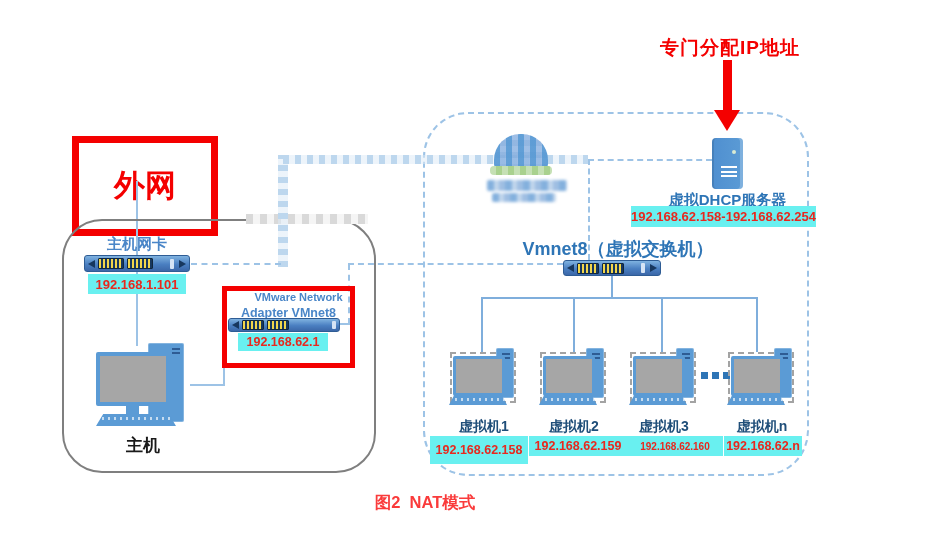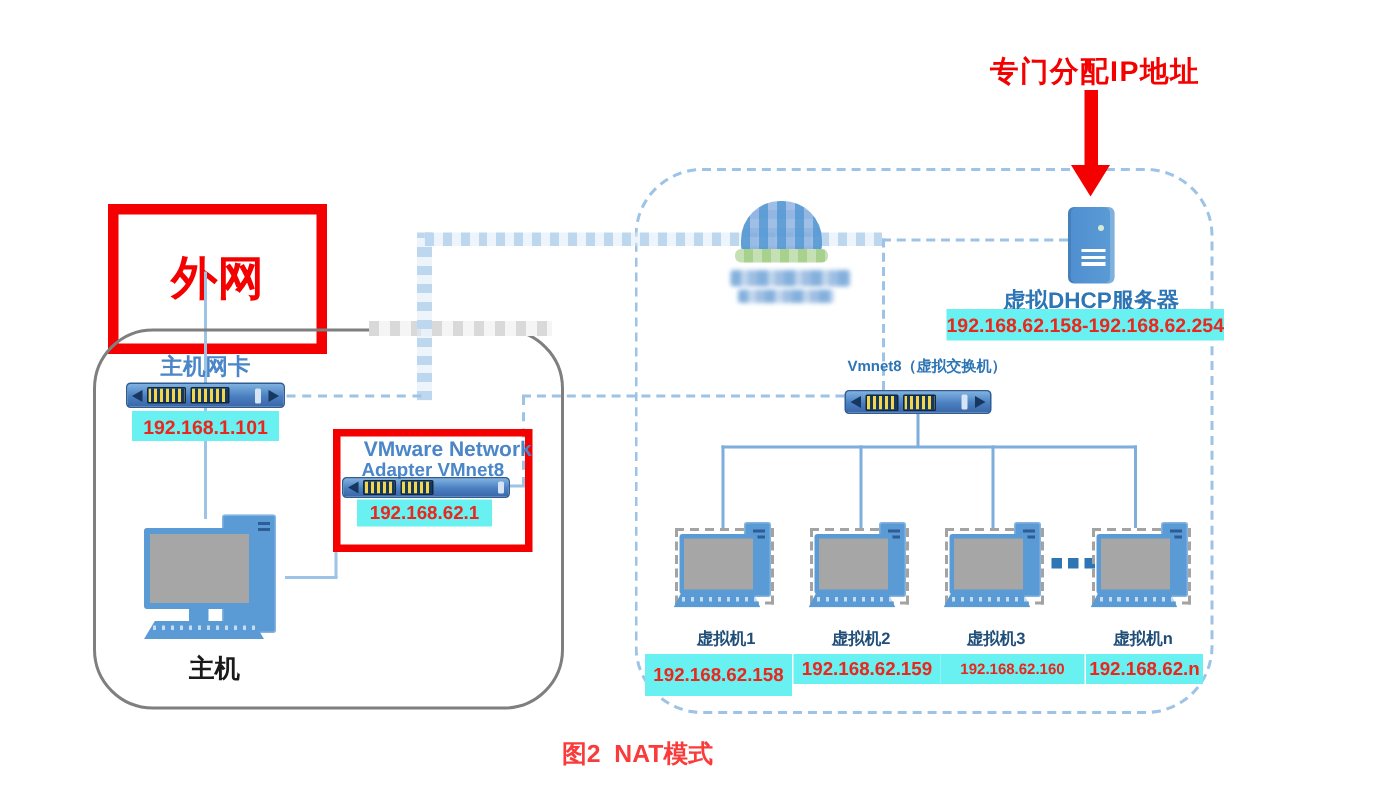--- a/index.html
+++ b/index.html
@@ -52,21 +52,21 @@
   .mosaic-gray{background:repeating-linear-gradient(90deg,#d9d9d9 0 7px,#f5f5f5 7px 14px);}
   .cloud-mound{background:
       repeating-linear-gradient(90deg,rgba(91,155,213,.95) 0 6px,rgba(143,180,226,.8) 6px 12px),
       repeating-linear-gradient(0deg,rgba(46,117,182,.45) 0 6px,rgba(190,215,240,.55) 6px 12px);
       border-radius:26px 26px 6px 6px;}
   .cloud-base{background:repeating-linear-gradient(90deg,#c5e0b4 0 6px,#a9d18e 6px 12px);border-radius:4px;}
   .blur-bar{background:repeating-linear-gradient(90deg,#6fa3d8 0 7px,#b7cfe9 7px 12px,#8fb4de 12px 18px);
             filter:blur(1.4px);opacity:.85;border-radius:2px;}
   .dot{width:7px;height:7px;background:var(--blue-label);}
   .vm-dashed{border:2px dashed #a3a3a3;background:transparent;}
-  .vm-name{color:var(--blue-dark-label);font-weight:bold;font-size:11px;text-align:center;white-space:nowrap;}
+  .vm-name{color:var(--blue-dark-label);font-weight:bold;font-size:14px;text-align:center;white-space:nowrap;}
 </style>
 </head>
 <body>
 
 <div id="canvas">
 
   <div class="abs" style="left:423px;top:112px;width:382px;height:360px;border:2px dashed var(--dash-blue);border-radius:45px;"></div>
 
   <div class="abs" style="left:640px;top:35px;width:180px;text-align:center;font-size:19px;font-weight:bold;color:var(--red-primary);letter-spacing:1px;">专门分配IP地址</div>
   <div class="abs" style="left:723px;top:60px;width:9px;height:52px;background:var(--red-primary);"></div>
@@ -92,21 +92,21 @@
     <div class="sw-sep"></div>
     <div class="sw-arrow-r"></div>
   </div>
   <div class="abs" style="left:136px;top:272px;width:2px;height:74px;background:var(--dash-blue);"></div>
   <div class="abs cyan" style="left:88px;top:274px;width:98px;height:20px;font-size:13px;">192.168.1.101</div>
 
   <div class="abs dash-v" style="left:348px;top:264px;height:60px;"></div>
   <div class="abs dash-h" style="left:348px;top:263px;width:215px;"></div>
   <div class="abs dash-h" style="left:339px;top:323px;width:12px;"></div>
   <div class="abs" style="left:222px;top:286px;width:133px;height:82px;border:5px solid var(--red-primary);box-sizing:border-box;"></div>
-  <div class="abs blue-lbl" style="left:228px;top:291px;width:141px;text-align:center;font-size:14px;color:var(--blue-light-label);">VMware Network</div>
+  <div class="abs blue-lbl" style="left:228px;top:291px;width:141px;text-align:center;font-size:11px;color:var(--blue-light-label);">VMware Network</div>
   <div class="abs blue-lbl" style="left:228px;top:306px;width:121px;text-align:center;font-size:12.5px;color:var(--blue-light-label);">Adapter VMnet8</div>
   <div class="abs switch" style="left:228px;top:318px;width:112px;height:14px;">
     <div class="sw-arrow-l"></div>
     <div class="sw-ports" style="flex-basis:20px;height:8px;"></div>
     <div class="sw-ports" style="flex-basis:20px;height:8px;"></div>
     <div class="sw-sep" style="height:8px;"></div>
   </div>
   <div class="abs cyan" style="left:238px;top:333px;width:90px;height:18px;font-size:12.5px;">192.168.62.1</div>
 
   <div class="abs line-h" style="left:190px;top:384px;width:35px;background:var(--dash-blue);"></div>
@@ -126,21 +126,21 @@
   <div class="abs blur-bar" style="left:487px;top:180px;width:80px;height:11px;"></div>
   <div class="abs blur-bar" style="left:492px;top:193px;width:64px;height:9px;"></div>
 
   <div class="abs dash-h" style="left:588px;top:159px;width:124px;"></div>
   <div class="abs dash-v" style="left:588px;top:159px;height:101px;"></div>
 
   <div class="abs server" style="left:712px;top:138px;width:31px;height:51px;"></div>
   <div class="abs blue-lbl" style="left:640px;top:191px;width:175px;text-align:center;font-size:15px;">虚拟DHCP服务器</div>
   <div class="abs cyan" style="left:631px;top:206px;width:185px;height:21px;font-size:13px;">192.168.62.158-192.168.62.254</div>
 
-  <div class="abs blue-lbl" style="left:518px;top:237px;width:200px;text-align:center;font-size:10px;">Vmnet8（虚拟交换机）</div>
+  <div class="abs blue-lbl" style="left:518px;top:237px;width:200px;text-align:center;font-size:18px;">Vmnet8（虚拟交换机）</div>
   <div class="abs switch" style="left:563px;top:260px;width:98px;height:16px;">
     <div class="sw-arrow-l"></div>
     <div class="sw-ports" style="flex-basis:20px;"></div>
     <div class="sw-ports" style="flex-basis:20px;"></div>
     <div class="sw-sep"></div>
     <div class="sw-arrow-r"></div>
   </div>
 
   <div class="abs line-v" style="left:611px;top:276px;height:22px;"></div>
   <div class="abs line-h" style="left:481px;top:297px;width:277px;"></div>

